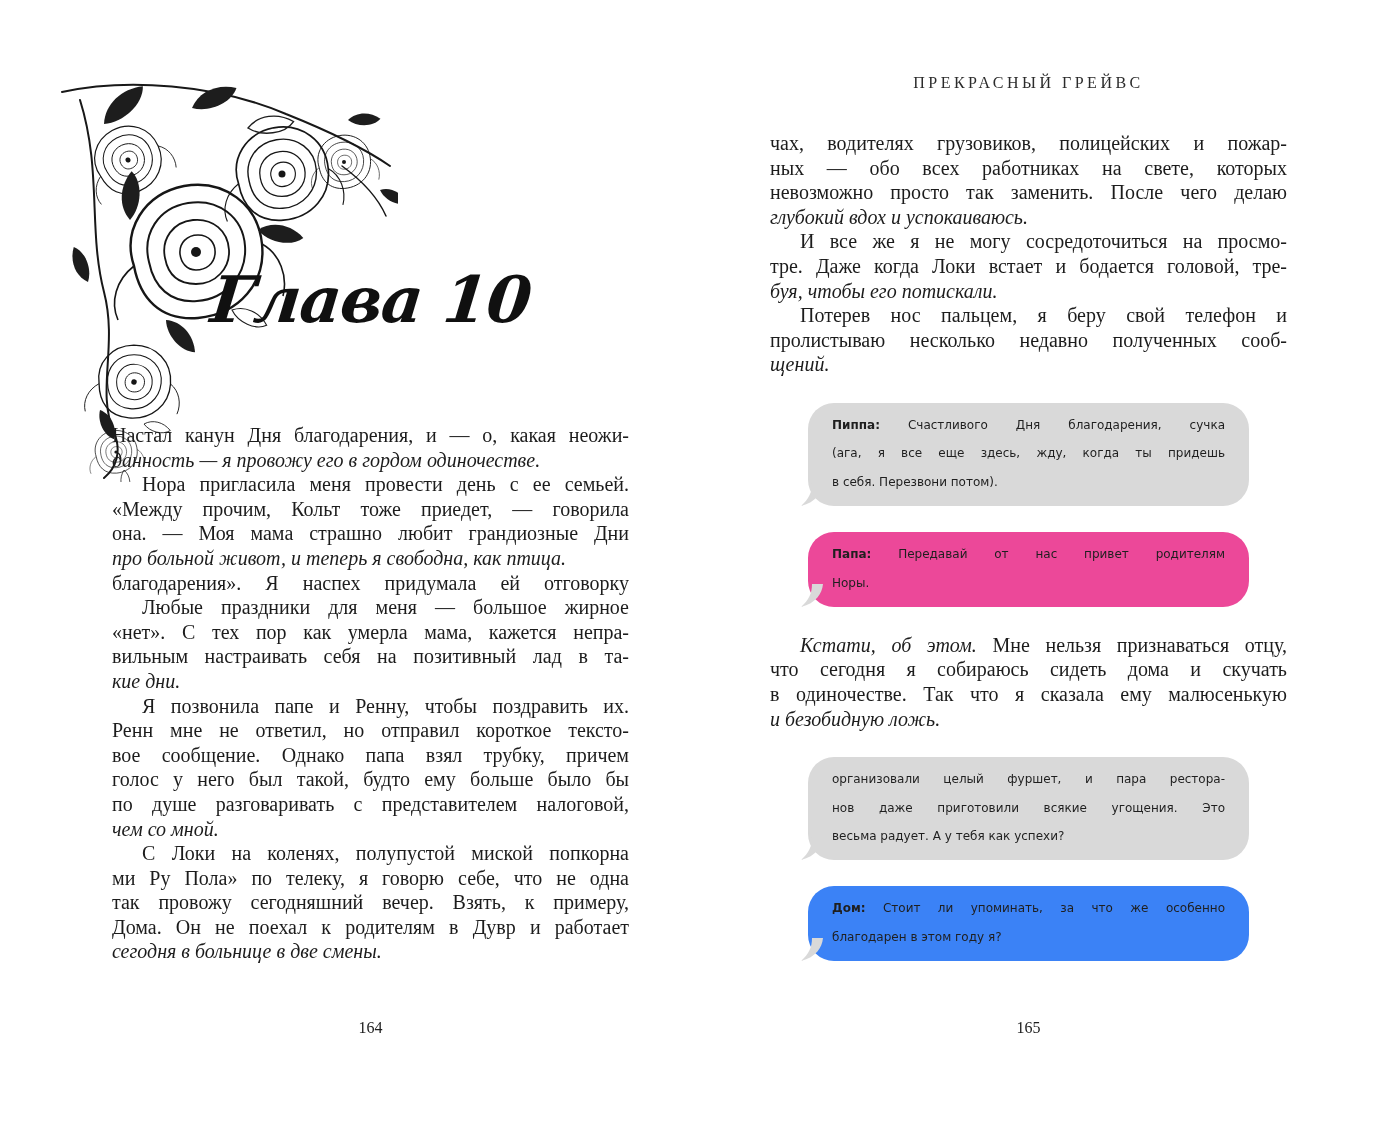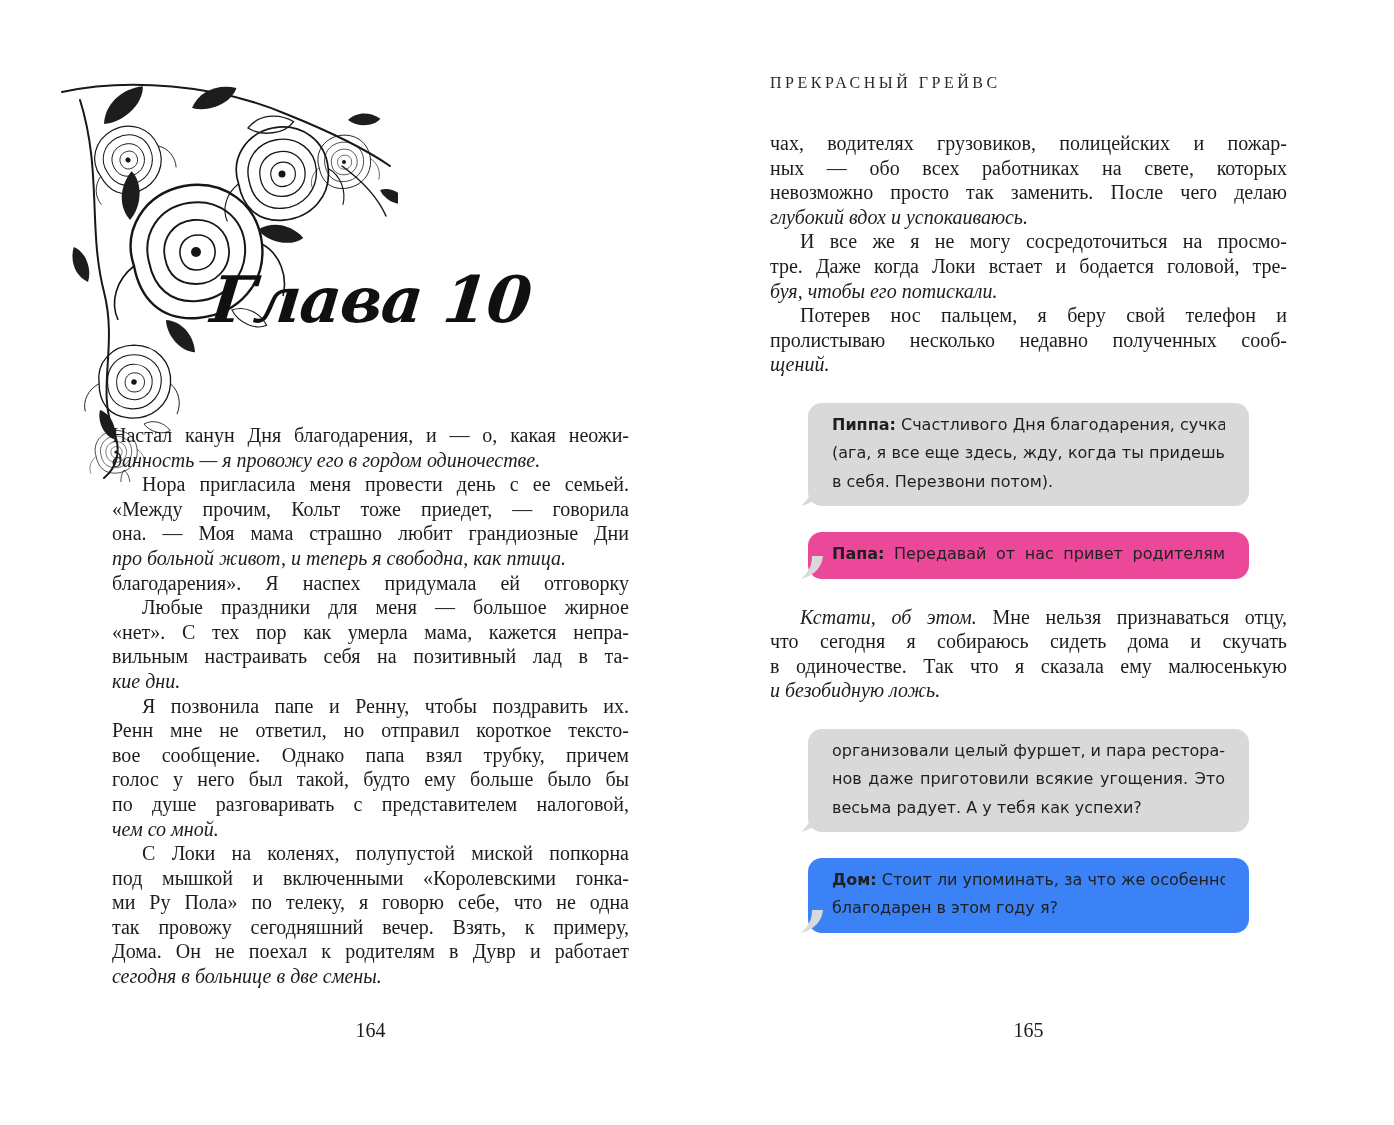--- a/index.html
+++ b/index.html
@@ -11,52 +11,52 @@
   .rose-svg{position:absolute;left:46px;top:70px;}
   
   .chapter-heading{
     position:absolute;left:112px;top:250px;width:517px;height:110px;
     text-align:center;font-family:"DejaVu Serif",serif;font-style:italic;font-weight:bold;
     font-size:64px;line-height:100px;color:#101010;letter-spacing:-1px;
     transform:skewX(-6deg);
   }
   
   .running-header{
-    position:absolute;left:770px;top:74px;width:517px;
+    position:absolute;left:770px;top:74px;width:517px;text-align:center;
     font-size:16px;letter-spacing:3.5px;color:#2b2b2b;
   }
   
   .body-col{position:absolute;width:517px;font-size:20px;}
   #left-body{left:112px;top:423px;}
   #right-body{left:770px;top:131px;}
   .para{margin:0;}
   .line{
     line-height:24.6px;height:24.6px;overflow:hidden;white-space:nowrap;
     text-align:justify;text-align-last:justify;
   }
   .line.last{text-align-last:left;font-style:italic;}
   .line.indent{text-indent:30px;}
   .ital{font-style:italic;font-family:Liberation Serif, serif;}
   
   .bubble{
-    position:relative;margin:26px 38px;border-radius:14px;
+    position:relative;margin:26px 38px;border-radius:26px;
     padding:8px 24px 10px;
-    font-family:"DejaVu Sans",sans-serif;font-size:16px;color:#1f1f1f;
+    font-family:"DejaVu Sans",sans-serif;font-size:12px;color:#1f1f1f;
   }
   .bline{
     line-height:28.4px;height:28.4px;overflow:hidden;white-space:nowrap;
     text-align:justify;text-align-last:justify;
   }
   .bline.last{text-align-last:left;}
   .speaker{font-weight:bold;}
   .tail{position:absolute;left:-9px;bottom:-1px;}
   
   .pagenum{
     position:absolute;top:1019px;width:517px;text-align:center;
-    font-size:20px;color:#1c1c1c;
+    font-size:16px;color:#1c1c1c;
   }
   #pn-left{left:112px;}
   #pn-right{left:770px;}
 </style>
 </head>
 <body>
 
 <div class="spread">
 
   <svg class="rose-svg" width="352" height="412" viewBox="0 0 352 412">
@@ -124,21 +124,20 @@
       <div class="para">
         <div class="line indent">Я позвонила папе и Ренну, чтобы поздравить их.</div>
         <div class="line">Ренн мне не ответил, но отправил короткое тексто-</div>
         <div class="line">вое сообщение. Однако папа взял трубку, причем</div>
         <div class="line">голос у него был такой, будто ему больше было бы</div>
         <div class="line">по душе разговаривать с представителем налоговой,</div>
         <div class="line last">чем со мной.</div>
       </div>
       <div class="para">
         <div class="line indent">С Локи на коленях, полупустой миской попкорна</div>
-        <div class="line">под мышкой и включенными «Королевскими гонка-</div>
         <div class="line">ми Ру Пола» по телеку, я говорю себе, что не одна</div>
         <div class="line">так провожу сегодняшний вечер. Взять, к примеру,</div>
         <div class="line">Дома. Он не поехал к родителям в Дувр и работает</div>
         <div class="line last">сегодня в больнице в две смены.</div>
       </div>
     </div>
   <div class="pagenum" id="pn-left">164</div>
 
   <div class="running-header">ПРЕКРАСНЫЙ ГРЕЙВС</div>
   <div class="body-col" id="right-body">
@@ -164,20 +163,21 @@
         </svg>
         <div class="bline"><b class="speaker">Пиппа:</b> Счастливого Дня благодарения, сучка</div>
         <div class="bline">(ага, я все еще здесь, жду, когда ты придешь</div>
         <div class="bline last">в себя. Перезвони потом).</div>
       </div>
       <div class="bubble" style="background: #ec4899;">
         <svg class="tail" width="26" height="24" viewBox="0 0 26 24">
           <path d="M24,0 C23,10 17,19 2,23 C10,16 13,9 13,0 Z" fill="#d9d9d9"></path>
         </svg>
         <div class="bline"><b class="speaker">Папа:</b> Передавай от нас привет родителям</div>
+        <div class="bline last">Норы.</div>
       </div>
       <div class="para">
         <div class="line indent"><span class="ital">Кстати, об этом.</span> Мне нельзя признаваться отцу,</div>
         <div class="line">что сегодня я собираюсь сидеть дома и скучать</div>
         <div class="line">в одиночестве. Так что я сказала ему малюсенькую</div>
         <div class="line last">и безобидную ложь.</div>
       </div>
       <div class="bubble" style="background: rgb(217, 217, 217);">
         <svg class="tail" width="26" height="24" viewBox="0 0 26 24">
           <path d="M24,0 C23,10 17,19 2,23 C10,16 13,9 13,0 Z" fill="#d9d9d9"></path>

